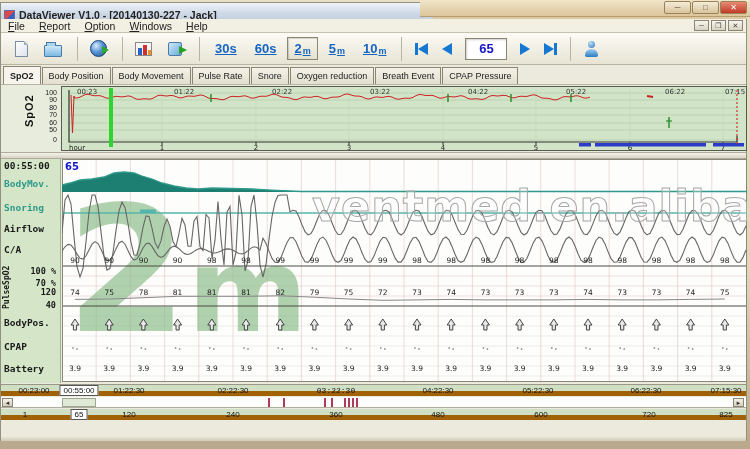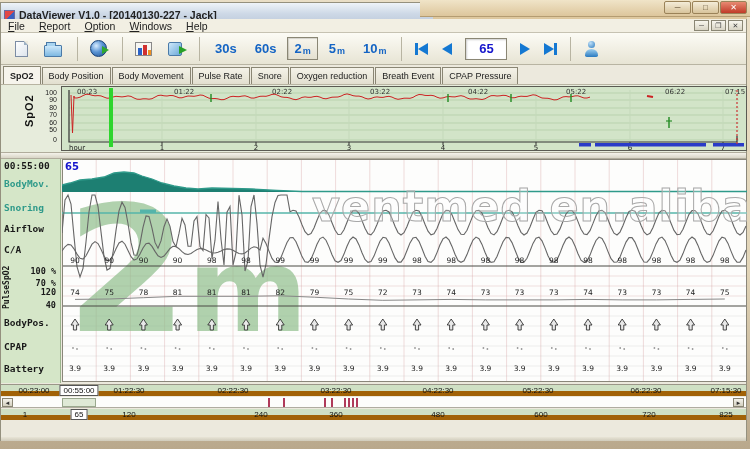--- a/index.html
+++ b/index.html
@@ -69,21 +69,21 @@
     background:linear-gradient(135deg,#cde8fa,#6aa8d8); position:relative; }
   .i-export::after { content:""; position:absolute; right:-6px; top:3px; width:0; height:0;
     border-left:8px solid #28a028; border-top:4px solid transparent; border-bottom:4px solid transparent; }
   .i-person { width:15px; height:16px; position:relative; }
   .i-person::before { content:""; position:absolute; left:4px; top:0; width:7px; height:7px;
     border-radius:50%; background:radial-gradient(circle at 35% 30%,#bfe0f8,#2a7ac0); }
   .i-person::after { content:""; position:absolute; left:1px; bottom:0; width:13px; height:8px;
     border-radius:7px 7px 2px 2px; background:linear-gradient(180deg,#9fd0f0,#2a7ac0); }
 
   .ival { font-weight:bold; font-size:13px; color:#1464c4; padding:3px 6px; margin:0 2px;
-    border:1px solid transparent; display:flex; align-items:flex-end; }
+    border:1px solid transparent; display:flex; align-items:flex-end;text-decoration:underline; }
   .ival .sub { font-size:9px; margin-left:1px; }
   .ival.active { border:1px solid #8a8674; background:linear-gradient(180deg,#f8f6ee,#e4e0d0);
     box-shadow:inset 1px 1px 1px rgba(0,0,0,.15); }
 
   .nav-btn { display:flex; align-items:center; margin:0 7px; }
   .tri-l { width:0; height:0; border-right:10px solid #1478d2;
     border-top:6px solid transparent; border-bottom:6px solid transparent; }
   .tri-r { width:0; height:0; border-left:10px solid #1478d2;
     border-top:6px solid transparent; border-bottom:6px solid transparent; }
   .nav-bar { width:3px; height:12px; background:#1478d2; }
@@ -514,21 +514,21 @@
         <text x="3" y="11" font-size="10" font-weight="bold" fill="#1515cc" font-family="DejaVu Sans, sans-serif">65</text>
       </svg>
   </div>
 
   <div class="timeline">
     <div class="tl-row" id="tl-times" style="top:0;">
         <span class="tl-lab" style="left: 33px;">00:23:00</span>
         <span class="tl-lab boxed" style="left: 78px;">00:55:00</span>
         <span class="tl-lab" style="left: 128px;">01:22:30</span>
         <span class="tl-lab" style="left: 232px;">02:22:30</span>
-        <span class="tl-lab" style="left: 335px;">03:22:30</span>
+        <span class="tl-lab" style="left: 335px; font-family: Liberation Mono, monospace;">03:22:30</span>
         <span class="tl-lab" style="left: 437px;">04:22:30</span>
         <span class="tl-lab" style="left: 537px;">05:22:30</span>
         <span class="tl-lab" style="left: 645px;">06:22:30</span>
         <span class="tl-lab" style="left: 725px;">07:15:30</span>
       </div>
     <div class="tl-row white" id="tl-scroll" style="top:12px;">
         <div class="tl-thumb" style="left: 61px; width: 34px;"></div>
         <div class="tl-mark" style="left: 267px;"></div>
         <div class="tl-mark" style="left: 282px;"></div>
         <div class="tl-mark" style="left: 323px;"></div>
@@ -537,21 +537,21 @@
         <div class="tl-mark" style="left: 347px;"></div>
         <div class="tl-mark" style="left: 351px;"></div>
         <div class="tl-mark" style="left: 355px;"></div>
         <div class="tl-arrow" style="left: 1px;">◄</div>
         <div class="tl-arrow" style="left: 732px;">►</div>
       </div>
     <div class="tl-row" id="tl-epochs" style="top:24px;">
         <span class="tl-lab" style="left: 24px;">1</span>
         <span class="tl-lab boxed" style="left: 78px;">65</span>
         <span class="tl-lab" style="left: 128px;">120</span>
-        <span class="tl-lab" style="left: 232px; margin-left: 28px;">240</span>
+        <span class="tl-lab" style="left: 232px;">240</span>
         <span class="tl-lab" style="left: 335px;">360</span>
         <span class="tl-lab" style="left: 437px;">480</span>
         <span class="tl-lab" style="left: 540px;">600</span>
         <span class="tl-lab" style="left: 648px;">720</span>
         <span class="tl-lab" style="left: 725px;">825</span>
       </div>
   </div>
 
   <div class="frame-bottom"></div>
 </div>

